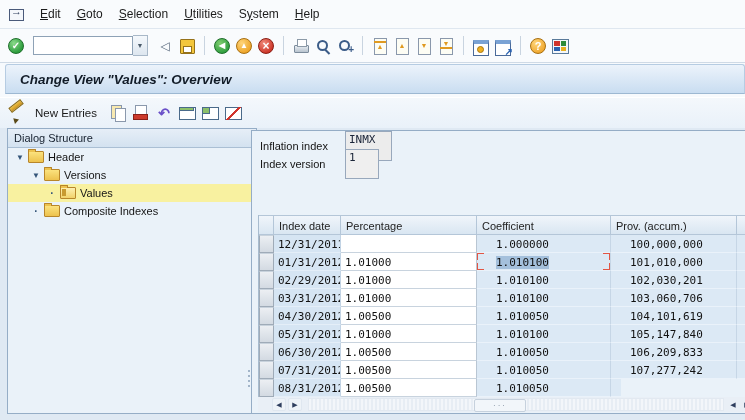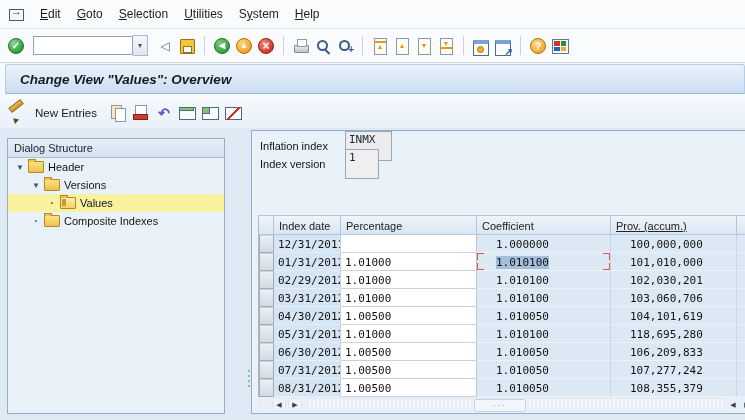--- a/index.html
+++ b/index.html
@@ -97,21 +97,21 @@
   .ic-select-all::before,.ic-select-block::before,.ic-deselect-all::before{content:"";position:absolute;left:2px;top:4px;
        width:15px;height:11px;background:#fff;border:1px solid #4a6a8a;}
   .ic-select-all::after{content:"";position:absolute;left:2px;top:4px;width:15px;height:4px;background:#8cc06a;
        border:1px solid #4a6a8a;box-sizing:border-box;}
   .ic-select-block::after{content:"";position:absolute;left:2px;top:4px;width:8px;height:7px;background:#8cc06a;
        border:1px solid #4a6a8a;box-sizing:border-box;}
   .ic-deselect-all::after{content:"";position:absolute;left:2px;top:4px;width:17px;height:13px;
        background:linear-gradient(135deg,transparent 45%,#d0342c 45% 55%,transparent 55%);}
   
   .main{position:absolute;top:128px;left:0;right:0;bottom:0;background:#dfe9f3;}
-  .left-panel{position:absolute;left:7px;top:10px;width:218px;bottom:6px;background:#eaf2f9;
+  .left-panel{position:absolute;left:7px;top:0;width:250px;bottom:6px;background:#eaf2f9;
        border:1px solid #95adc6;box-sizing:border-box;overflow:hidden;}
   .dlg-hdr{height:19px;background:linear-gradient(#e6eef7,#d3e2f0);border-bottom:1px solid #aabfd4;
        font-size:11px;color:#16202e;padding:3px 0 0 6px;box-sizing:border-box;}
   .trow{height:18px;display:flex;align-items:center;font-size:11px;color:#141414;white-space:nowrap;}
   .trow.sel{background:#f8f1a0;}
   .exp{width:12px;text-align:center;font-size:8px;color:#35567a;flex:0 0 auto;}
   .exp.bullet{font-size:11px;font-weight:bold;}
   .folder{width:14px;height:10px;position:relative;background:linear-gradient(#fbe27e,#edc24e);
        border:1px solid #b8862a;border-radius:1px;margin:0 4px 0 2px;flex:0 0 auto;}
   .folder::before{content:"";position:absolute;top:-3px;left:-1px;width:6px;height:2px;background:#edc24e;
@@ -259,21 +259,21 @@
           <span class="flabel">Index version</span>
           <span class="fbox fbox1">1</span>
         </div>
       </div>
     <div class="tbl" id="tbl">
         <div class="thr">
           <div class="th" style="width: 15px;"></div>
           <div class="th" style="width: 67px;">Index date</div>
           <div class="th" style="width: 136px;">Percentage</div>
           <div class="th" style="width: 134px;">Coefficient</div>
-          <div class="th" style="width: 126px; text-decoration: underline;">Prov. (accum.)</div>
+          <div class="th" style="width: 126px;">Prov. (accum.)</div>
           <div class="th" style="width: 10px;"></div>
         </div>
         <div class="tr2">
           <div class="td c-selbtn" style="width: 15px;"></div>
           <div class="td c-date" style="width: 67px;">12/31/2011</div>
           <div class="td c-pct" style="width: 136px;"></div>
           <div class="td c-ro" style="width: 134px;">1.000000</div>
           <div class="td c-ro" style="width: 126px;">100,000,000</div>
           <div class="td c-sliver" style="width: 10px;"></div>
         </div>
@@ -307,21 +307,21 @@
           <div class="td c-pct" style="width: 136px;">1.00500</div>
           <div class="td c-ro" style="width: 134px;">1.010050</div>
           <div class="td c-ro" style="width: 126px;">104,101,619</div>
           <div class="td c-sliver" style="width: 10px;"></div>
         </div>
         <div class="tr2">
           <div class="td c-selbtn" style="width: 15px;"></div>
           <div class="td c-date" style="width: 67px;">05/31/2012</div>
           <div class="td c-pct" style="width: 136px;">1.01000</div>
           <div class="td c-ro" style="width: 134px;">1.010100</div>
-          <div class="td c-ro" style="width: 126px;">118,695,280</div>
+          <div class="td c-ro" style="width: 126px;">105,147,840</div>
           <div class="td c-sliver" style="width: 10px;"></div>
         </div>
         <div class="tr2">
           <div class="td c-selbtn" style="width: 15px;"></div>
           <div class="td c-date" style="width: 67px;">06/30/2012</div>
           <div class="td c-pct" style="width: 136px;">1.00500</div>
           <div class="td c-ro" style="width: 134px;">1.010050</div>
           <div class="td c-ro" style="width: 126px;">106,209,833</div>
           <div class="td c-sliver" style="width: 10px;"></div>
         </div>
@@ -331,21 +331,20 @@
           <div class="td c-pct" style="width: 136px;">1.00500</div>
           <div class="td c-ro" style="width: 134px;">1.010050</div>
           <div class="td c-ro" style="width: 126px;">107,277,242</div>
           <div class="td c-sliver" style="width: 10px;"></div>
         </div>
         <div class="tr2">
           <div class="td c-selbtn" style="width: 15px;"></div>
           <div class="td c-date" style="width: 67px;">08/31/2012</div>
           <div class="td c-pct" style="width: 136px;">1.00500</div>
           <div class="td c-ro" style="width: 134px;">1.010050</div>
-          <div class="td c-ro" style="width: 126px;">108,355,379</div>
           <div class="td c-sliver" style="width: 10px;"></div>
         </div>
       </div>
     <div class="sb-row">
       <div class="sb-btn" style="left:14px;">◀</div>
       <div class="sb-btn" style="left:30px;">▶</div>
       <div class="sb-track" style="left:50px;width:416px;">
         <div class="sb-thumb" style="left:165px;width:50px;">···</div>
       </div>
       <div class="sb-btn" style="left:468px;background:transparent;border-color:transparent;">◀</div>

